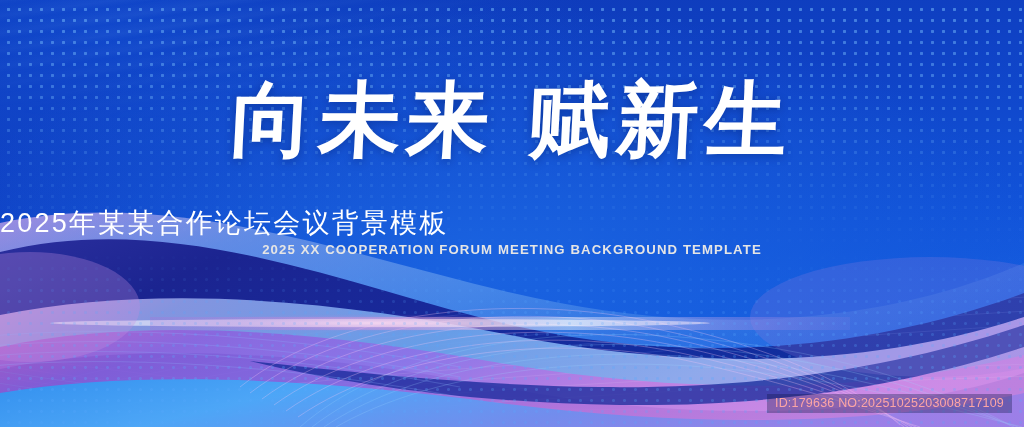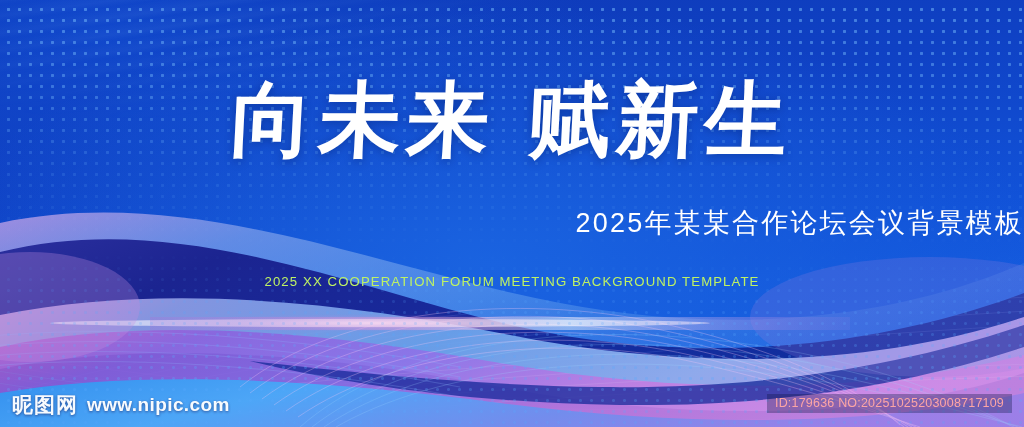--- a/index.html
+++ b/index.html
@@ -82,37 +82,36 @@
     white-space: nowrap;
     text-shadow: 0 2px 10px rgba(4,24,90,0.35);
     transform: skewX(-3deg);
   }
   .headline .gap { display: inline-block; width: 34px; }
 
   
   .sub-cn {
     position: absolute;
     left: 0; right: 0; top: 205px;
-    text-align: right;
+    text-align: left;
     color: #ffffff;
     font-size: 27px;
     font-weight: 400;
     letter-spacing: 2.2px;
     white-space: nowrap;
   }
   .sub-en {
     position: absolute;
     left: 0; right: 0; top: 242px;
     text-align: center;
-    color: #bef264;
+    color: #e5e5e5;
     font-size: 13.2px;
-    font-weight: 400;
+    font-weight: 700;
     letter-spacing: 1.1px;
     white-space: nowrap;
-    margin-top: 32px;
   }
 
   
   .wm {
     position: absolute;
     left: 12px; bottom: 8px;
     display: flex;
     align-items: center;
     gap: 9px;
     opacity: 0.96;
@@ -290,20 +289,16 @@
 
   <div class="dots-lower"></div>
 
   <div class="headline-wrap">
     <div class="headline"><span>向未来</span><span class="gap"></span><span>赋新生</span></div>
   </div>
 
   <div class="sub-cn">2025年某某合作论坛会议背景模板</div>
   <div class="sub-en">2025 XX COOPERATION FORUM MEETING BACKGROUND TEMPLATE</div>
 
-  <div class="wm">
-    <span class="wm-logo">昵图网</span>
-    <span class="wm-url">www.nipic.com</span>
-  </div>
 
   <div class="idbadge">ID:179636 NO:20251025203008717109</div>
 
 </div>
 
 </body></html>

